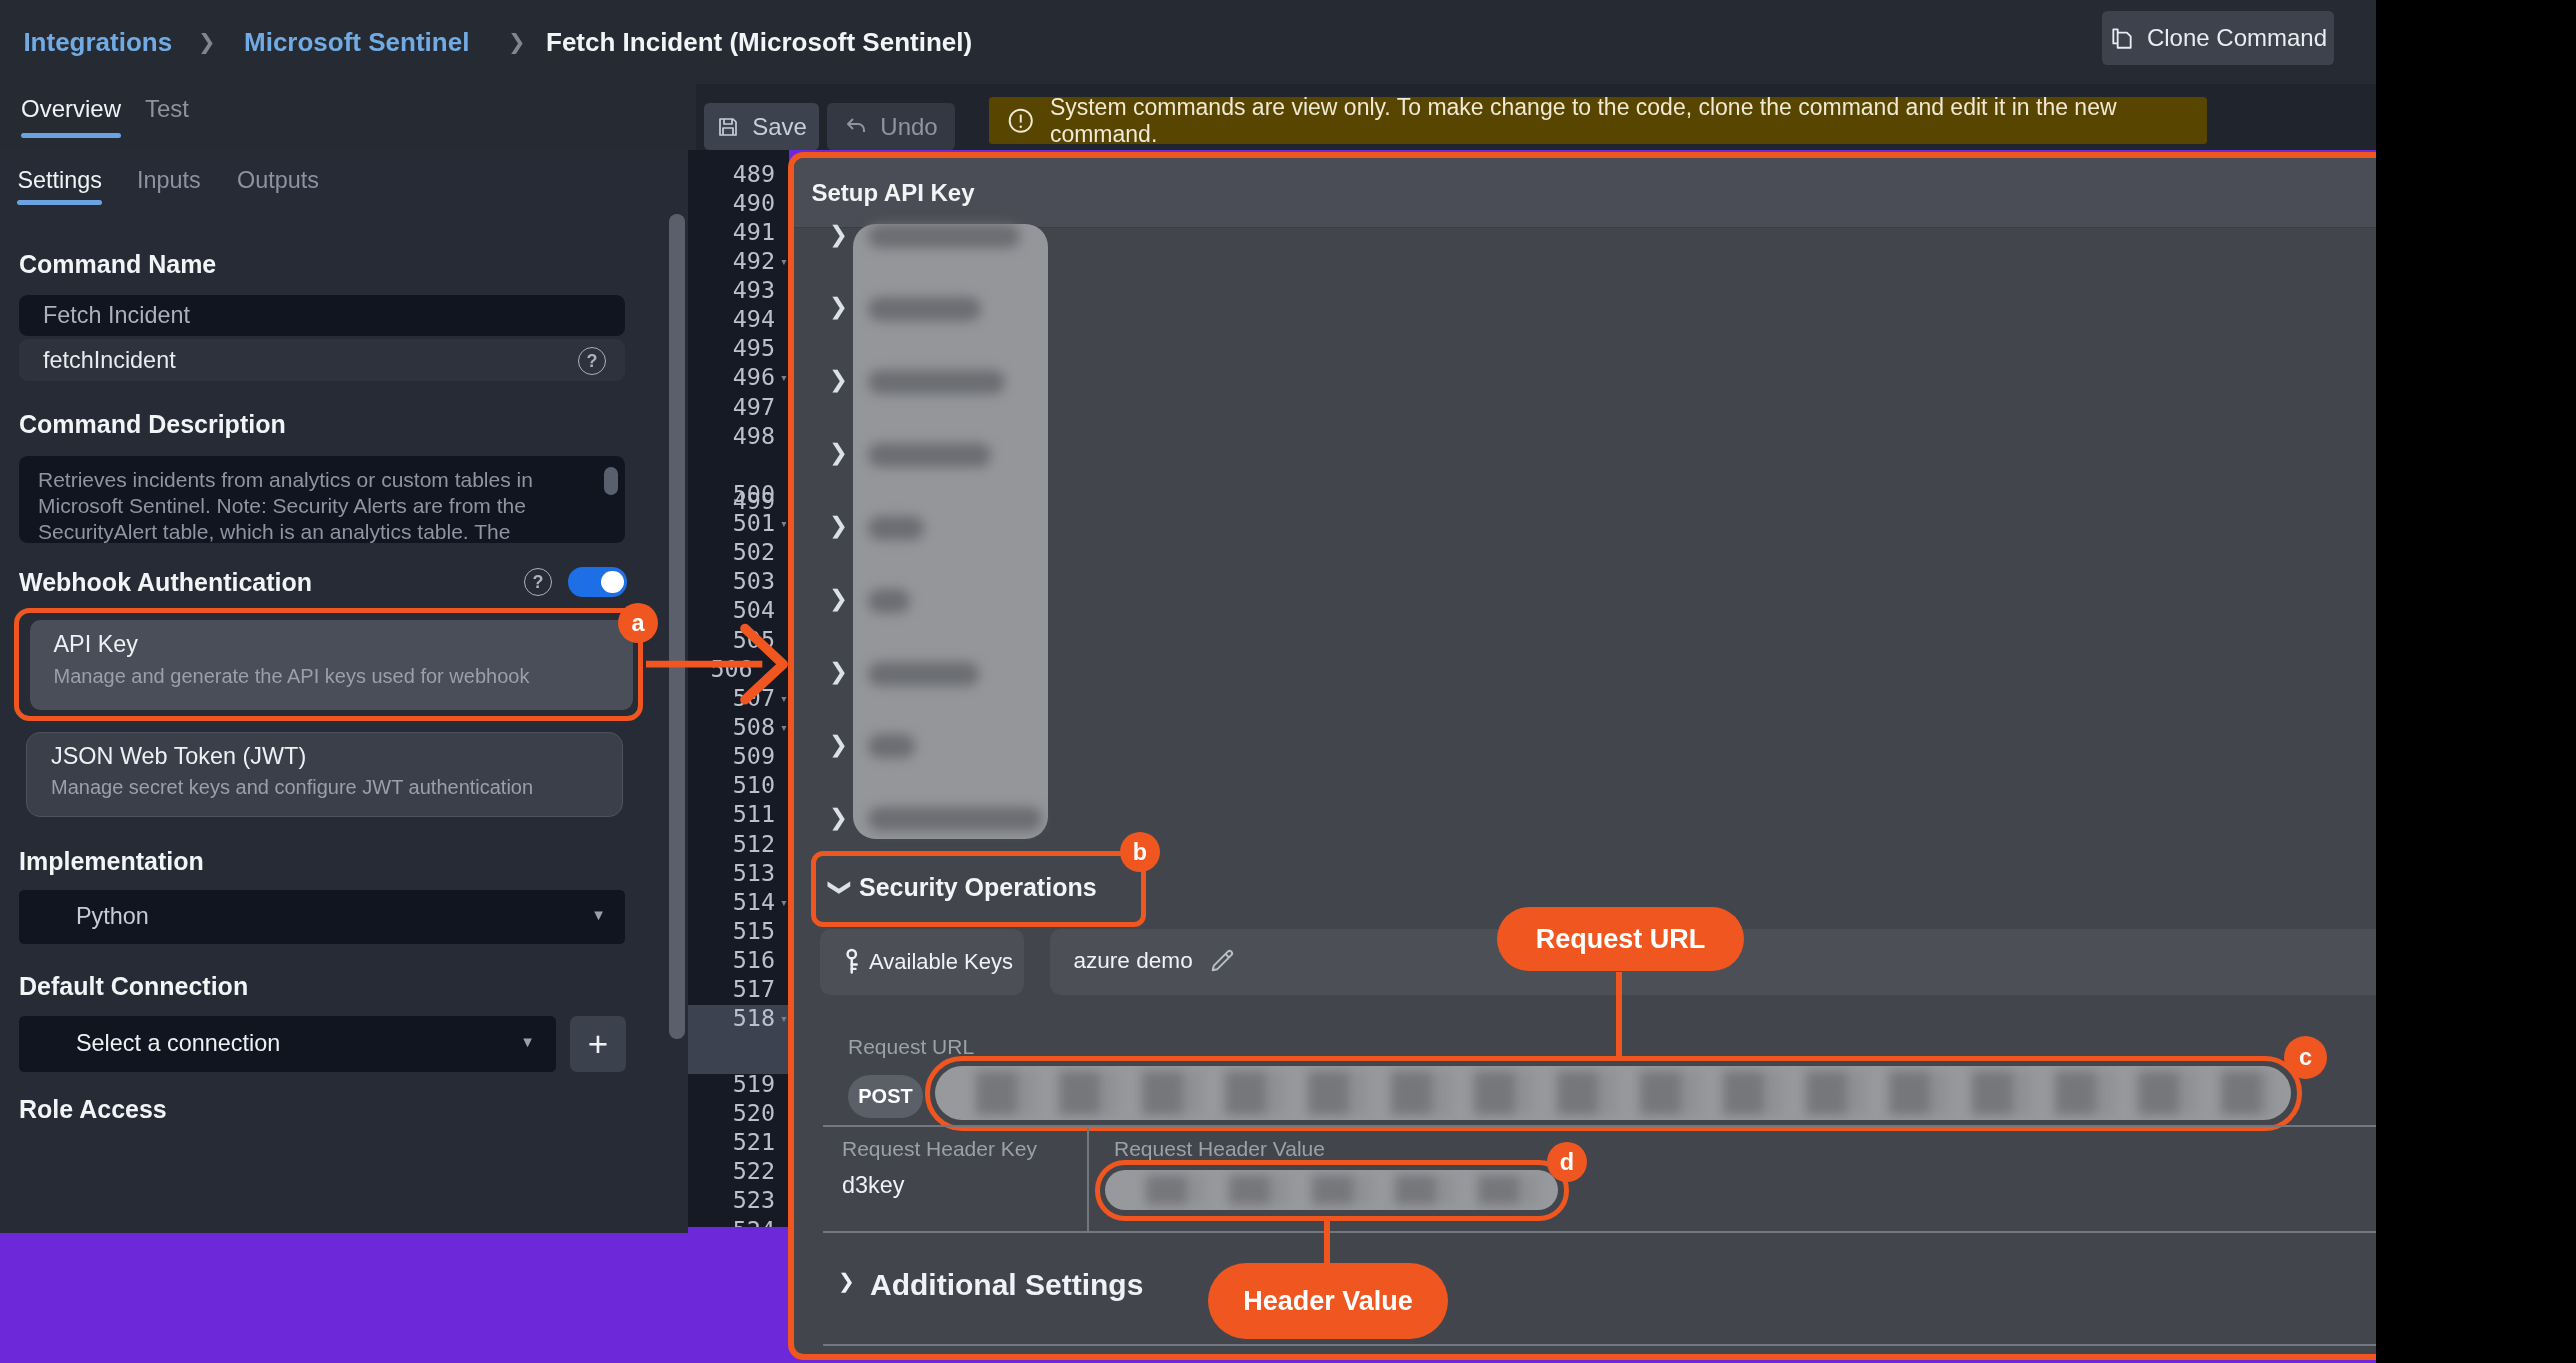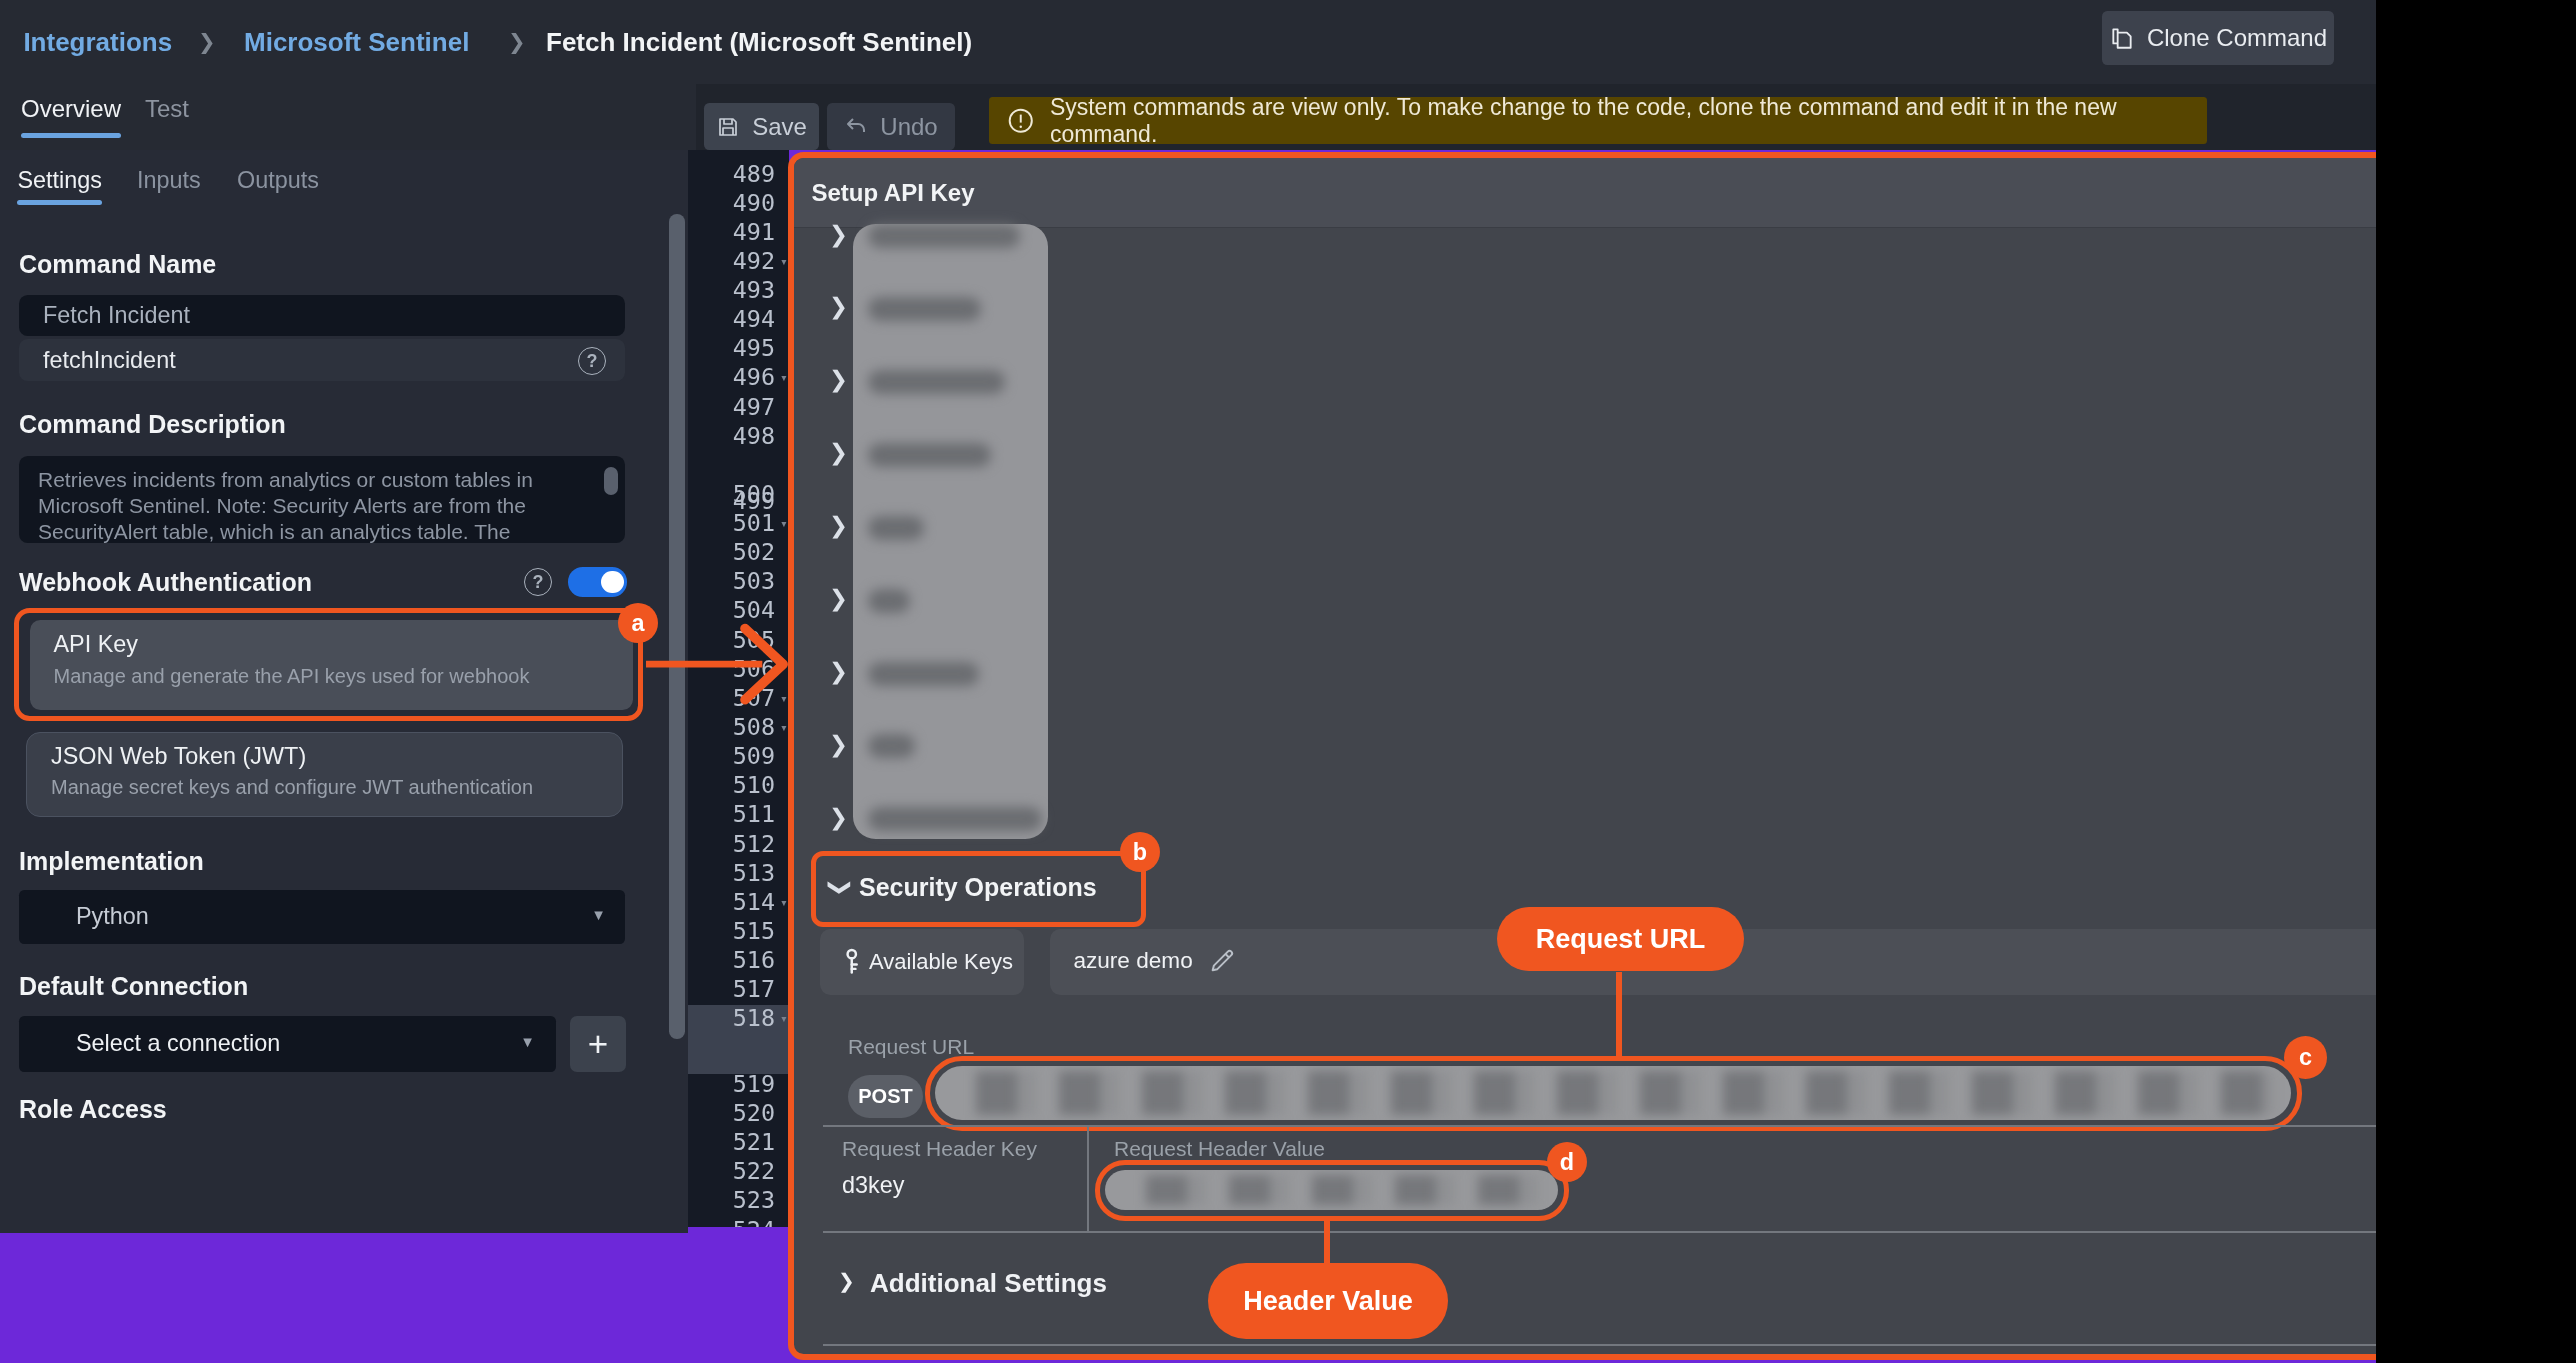--- a/index.html
+++ b/index.html
@@ -208,21 +208,21 @@
         <div class="code-line" style="top: 213px;">496<span class="fold">▾</span></div>
         <div class="code-line" style="top: 243px;">497</div>
         <div class="code-line" style="top: 272px;">498</div>
         <div class="code-line" style="top: 301px; margin-top: 36px;">499</div>
         <div class="code-line" style="top: 330px;">500</div>
         <div class="code-line" style="top: 359px;">501<span class="fold">▾</span></div>
         <div class="code-line" style="top: 388px;">502</div>
         <div class="code-line" style="top: 417px;">503</div>
         <div class="code-line" style="top: 446px;">504</div>
         <div class="code-line" style="top: 476px;">505</div>
-        <div class="code-line" style="top: 505px;">506</div>
+        <div class="code-line" style="top: 505px; text-align: center;">506</div>
         <div class="code-line" style="top: 534px;">507<span class="fold">▾</span></div>
         <div class="code-line" style="top: 563px;">508<span class="fold">▾</span></div>
         <div class="code-line" style="top: 592px;">509</div>
         <div class="code-line" style="top: 621px;">510</div>
         <div class="code-line" style="top: 650px;">511</div>
         <div class="code-line" style="top: 680px;">512</div>
         <div class="code-line" style="top: 709px;">513</div>
         <div class="code-line" style="top: 738px;">514<span class="fold">▾</span></div>
         <div class="code-line" style="top: 767px;">515</div>
         <div class="code-line" style="top: 796px;">516</div>
@@ -323,21 +323,21 @@
     <div class="copy-icon" style="left:1672px;top:1018px">
       <svg width="33" height="33" viewBox="0 0 24 24" fill="none" stroke="#c9cdd3" stroke-width="1.6" stroke-linejoin="round">
         <path d="M8 8h9l3 3v11H8z"></path>
           <path d="M8 8V4h9"></path>
           <path d="M5 18V4h3"></path>
       </svg>
     </div>
     <div class="divider" style="top:1073px"></div>
 
     <span class="tree-chev" style="left:44px;top:1111px;font-size:20px;color:#f0f2f5">❯</span>
-    <div class="abs" style="left:76px;top:1110px;font-size:26px;font-weight:700;color:#f0f2f5;cursor:pointer">Additional Settings</div>
+    <div class="abs" style="left:76px;top:1110px;font-size:30px;font-weight:700;color:#f0f2f5;cursor:pointer">Additional Settings</div>
     <div class="divider" style="top:1186px"></div>
 
     <div class="connector" style="left:822px;top:814px;height:87px"></div>
     <div class="callout" style="left:703px;top:749px;width:247px;height:64px;border-radius:32px">Request URL</div>
     <div class="connector" style="left:530px;top:1063px;height:43px"></div>
     <div class="callout" style="left:414px;top:1105px;width:240px;height:76px;border-radius:38px">Header Value</div>
 
     <div class="mtrack"></div>
     <div class="mthumb"></div>
   </div>

